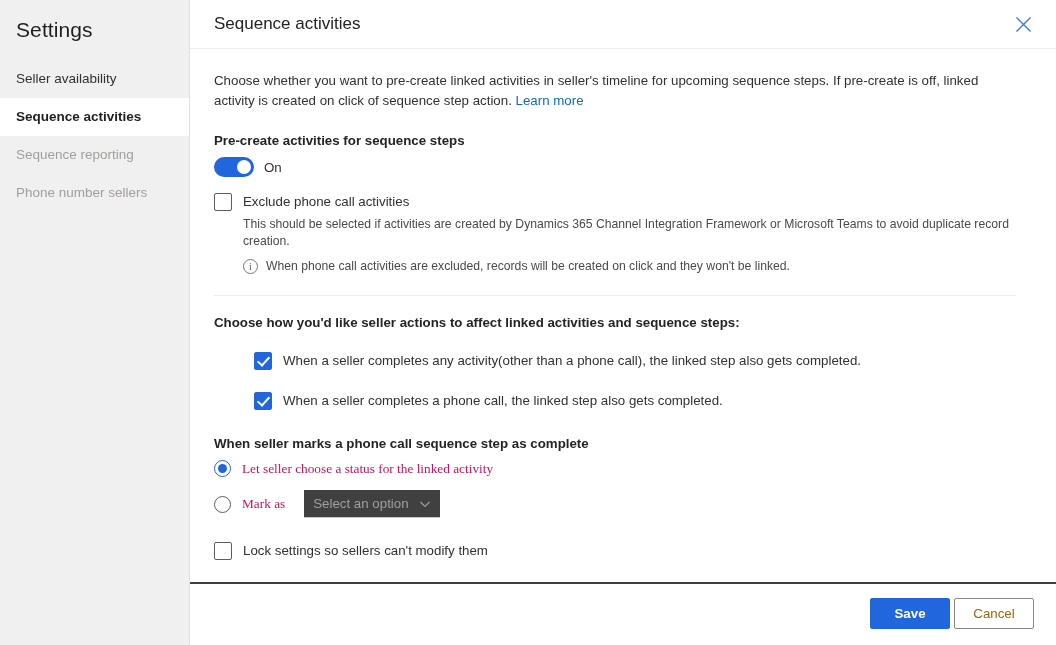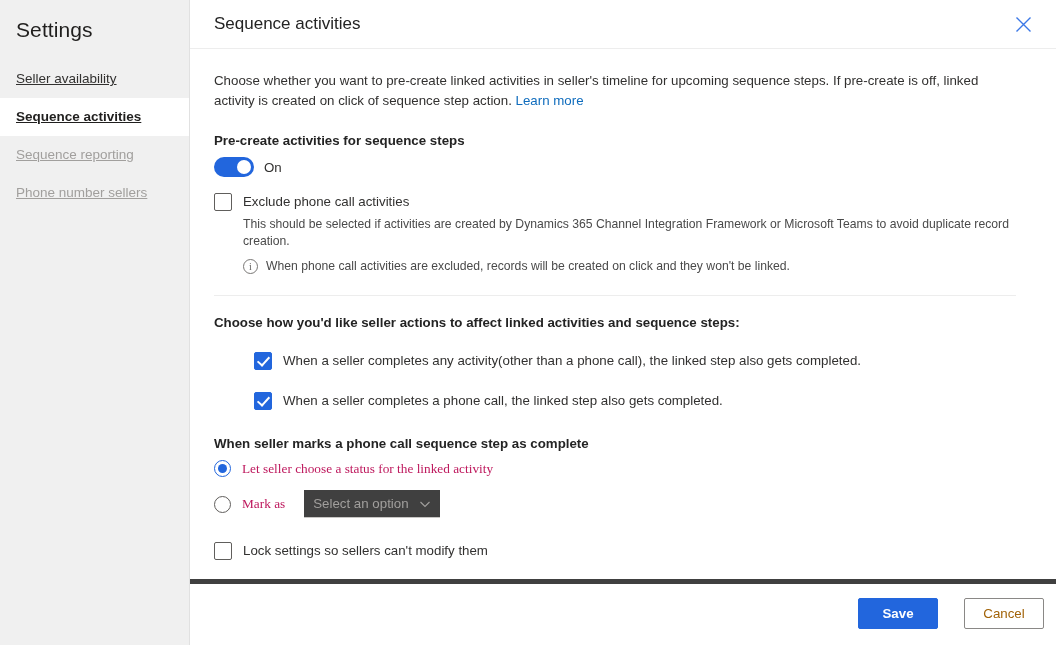--- a/index.html
+++ b/index.html
@@ -38,21 +38,20 @@
     letter-spacing: 0.1px;
   }
   .sidebar-list { margin-top: 12px; }
   .sidebar-item {
     font-size: 13.5px;
     color: #323130;
     padding: 10px 16px 10px 16px;
     line-height: 18px;
     cursor: pointer;
     background: transparent;
-    text-decoration: underline;
   }
   .sidebar-item.selected {
     background: #ffffff;
     font-weight: 600;
     color: #201f1e;
   }
   .sidebar-item.disabled {
     color: #a19f9d;
     cursor: default;
   }
@@ -284,25 +283,25 @@
   }
   .chev {
     width: 12px;
     height: 12px;
     flex: 0 0 12px;
   }
 
   
   .panel-footer {
     flex: 0 0 auto;
-    border-top: 5px solid #404040;
-    padding: 14px 12px 16px 24px;
+    border-top: 2px solid #404040;
+    padding: 14px 22px 16px 24px;
     display: flex;
     justify-content: flex-end;
-    gap: 26px;
+    gap: 4px;
     background: #ffffff;
   }
   .btn {
     height: 31px;
     min-width: 80px;
     font-size: 13.3px;
     border-radius: 2px;
     cursor: pointer;
     font-family: "Liberation Sans", sans-serif;
     padding: 0 16px;

